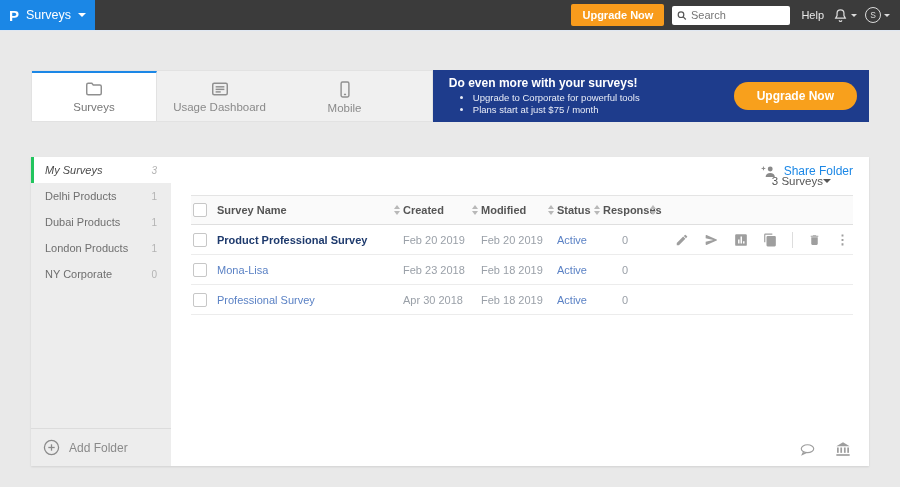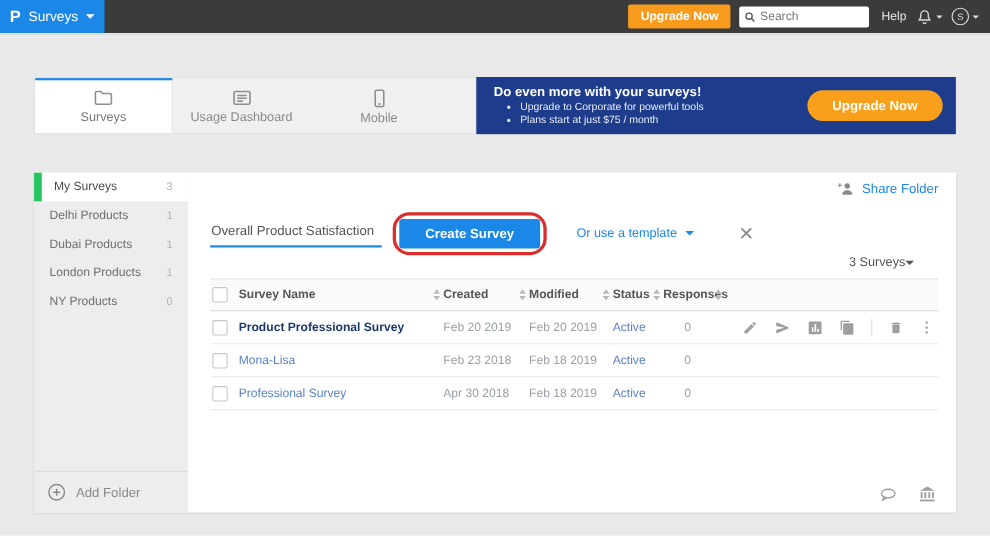--- a/index.html
+++ b/index.html
@@ -38,21 +38,21 @@
   .banner li { color:#e8ecf7; font-size:9.5px; line-height:1.3; }
   .btn-upgrade-pill { background:#f8a01c; color:#fff; font-size:12px; font-weight:bold; border:none; border-radius:14px; padding:7px 23px; cursor:pointer; font-family:inherit; }
 
   
   .panel { position:relative; margin:35px 31px 0 31px; height:309px; background:#fff; display:flex; box-shadow:0 1px 2px rgba(0,0,0,.10); }
 
   
   .sidebar { width:140px; background:#ededed; position:relative; flex-shrink:0; }
   .side-item { height:26px; display:flex; align-items:center; justify-content:space-between; padding:0 14px 0 11px; font-size:11px; color:#6f6f6f; cursor:pointer; border-left:3px solid transparent; }
   .side-item .count { color:#b3b3b3; font-size:10px; }
-  .side-item.active { background:#fff; border-left:7px solid #22c55e; color:#4a4a4a; }
+  .side-item.active { background:#fff; border-left:3px solid #22c55e; color:#4a4a4a;font-style:italic; }
   .add-folder { position:absolute; bottom:0; left:0; width:100%; height:38px; border-top:1px solid #dcdcdc; display:flex; align-items:center; gap:9px; padding:0 12px; color:#8a8a8a; font-size:12px; cursor:pointer; }
 
   
   .main { flex:1; position:relative; padding:16px 16px 0 20px; }
   .share-folder { position:absolute; top:7px; right:16px; display:flex; align-items:center; gap:7px; color:#1b87e6; font-size:12px; cursor:pointer; }
   .share-folder svg { fill:#8a8a8a; }
 
   .creator-row { display:flex; align-items:center; margin-top:20px; height:38px; }
   .name-input { width:156px; border:none; border-bottom:2px solid #1b87e6; outline:none; font-size:12px; color:#555; padding:3px 1px 6px 1px; font-family:inherit; }
   .annotation-ring { margin-left:10px; border:3px solid #da2f2f; border-radius:15px; padding:3px; display:inline-flex; }
@@ -172,21 +172,21 @@
       </div>
       <div class="side-item">
         <span>Dubai Products</span>
         <span class="count">1</span>
       </div>
       <div class="side-item">
         <span>London Products</span>
         <span class="count">1</span>
       </div>
       <div class="side-item">
-        <span>NY Products</span>
+        <span>NY Corporate</span>
         <span class="count">0</span>
       </div>
       <div class="add-folder">
         <svg width="17" height="17" viewBox="0 0 24 24" fill="none" stroke="#8a8a8a" stroke-width="1.8">
             <circle cx="12" cy="12" r="10"></circle>
             <line x1="12" y1="7.5" x2="12" y2="16.5"></line>
             <line x1="7.5" y1="12" x2="16.5" y2="12"></line>
           </svg>
         <span>Add Folder</span>
       </div>
@@ -196,31 +196,20 @@
 
       <div class="share-folder">
         <svg width="16" height="13" viewBox="0 0 26 20">
             <circle cx="15" cy="6" r="4"></circle>
             <path d="M7.5 19c0-4 3.4-6.5 7.5-6.5S22.5 15 22.5 19z"></path>
             <path d="M4 2v6M1 5h6" stroke="#8a8a8a" stroke-width="1.6" fill="none"></path>
           </svg>
         <span>Share Folder</span>
       </div>
 
-      <div class="creator-row">
-        <input class="name-input" type="text" value="Overall Product Satisfaction" style="">
-        <span class="annotation-ring">
-          <button class="btn-create">Create Survey</button>
-        </span>
-        <span class="template-link">
-          <span>Or use a template</span>
-          <span class="caret"></span>
-        </span>
-        <span class="close-x">✕</span>
-      </div>
 
       <div class="count-row">
         <span>3 Surveys</span>
         <span class="caret"></span>
       </div>
 
       <div class="grid-row thead">
         <span class="cb"></span>
         <span>Survey Name</span>
         <span class="sorter">

